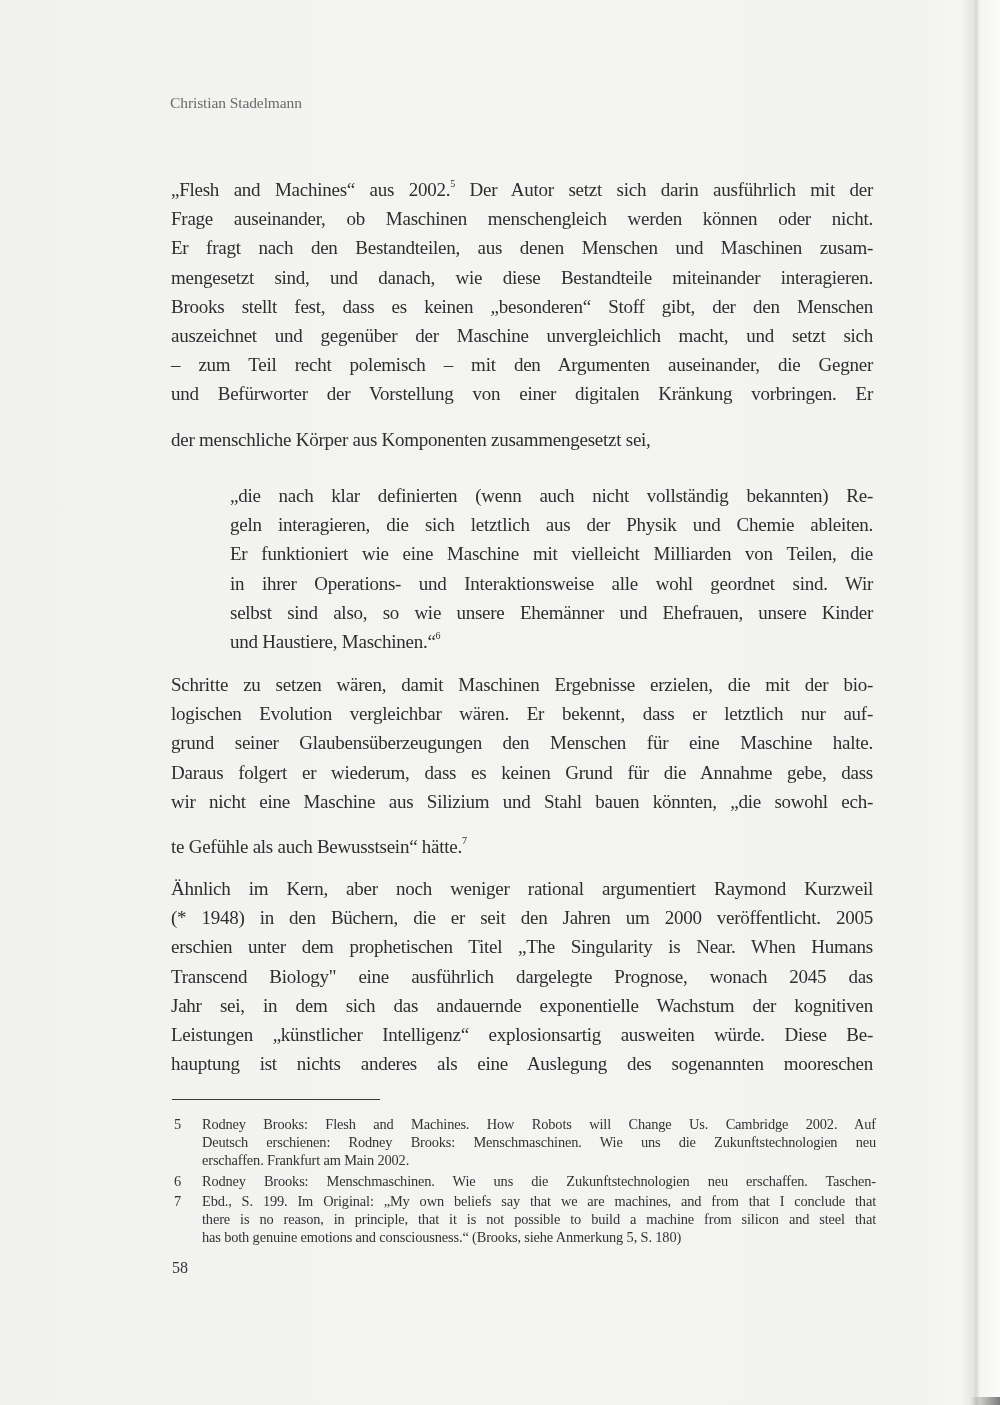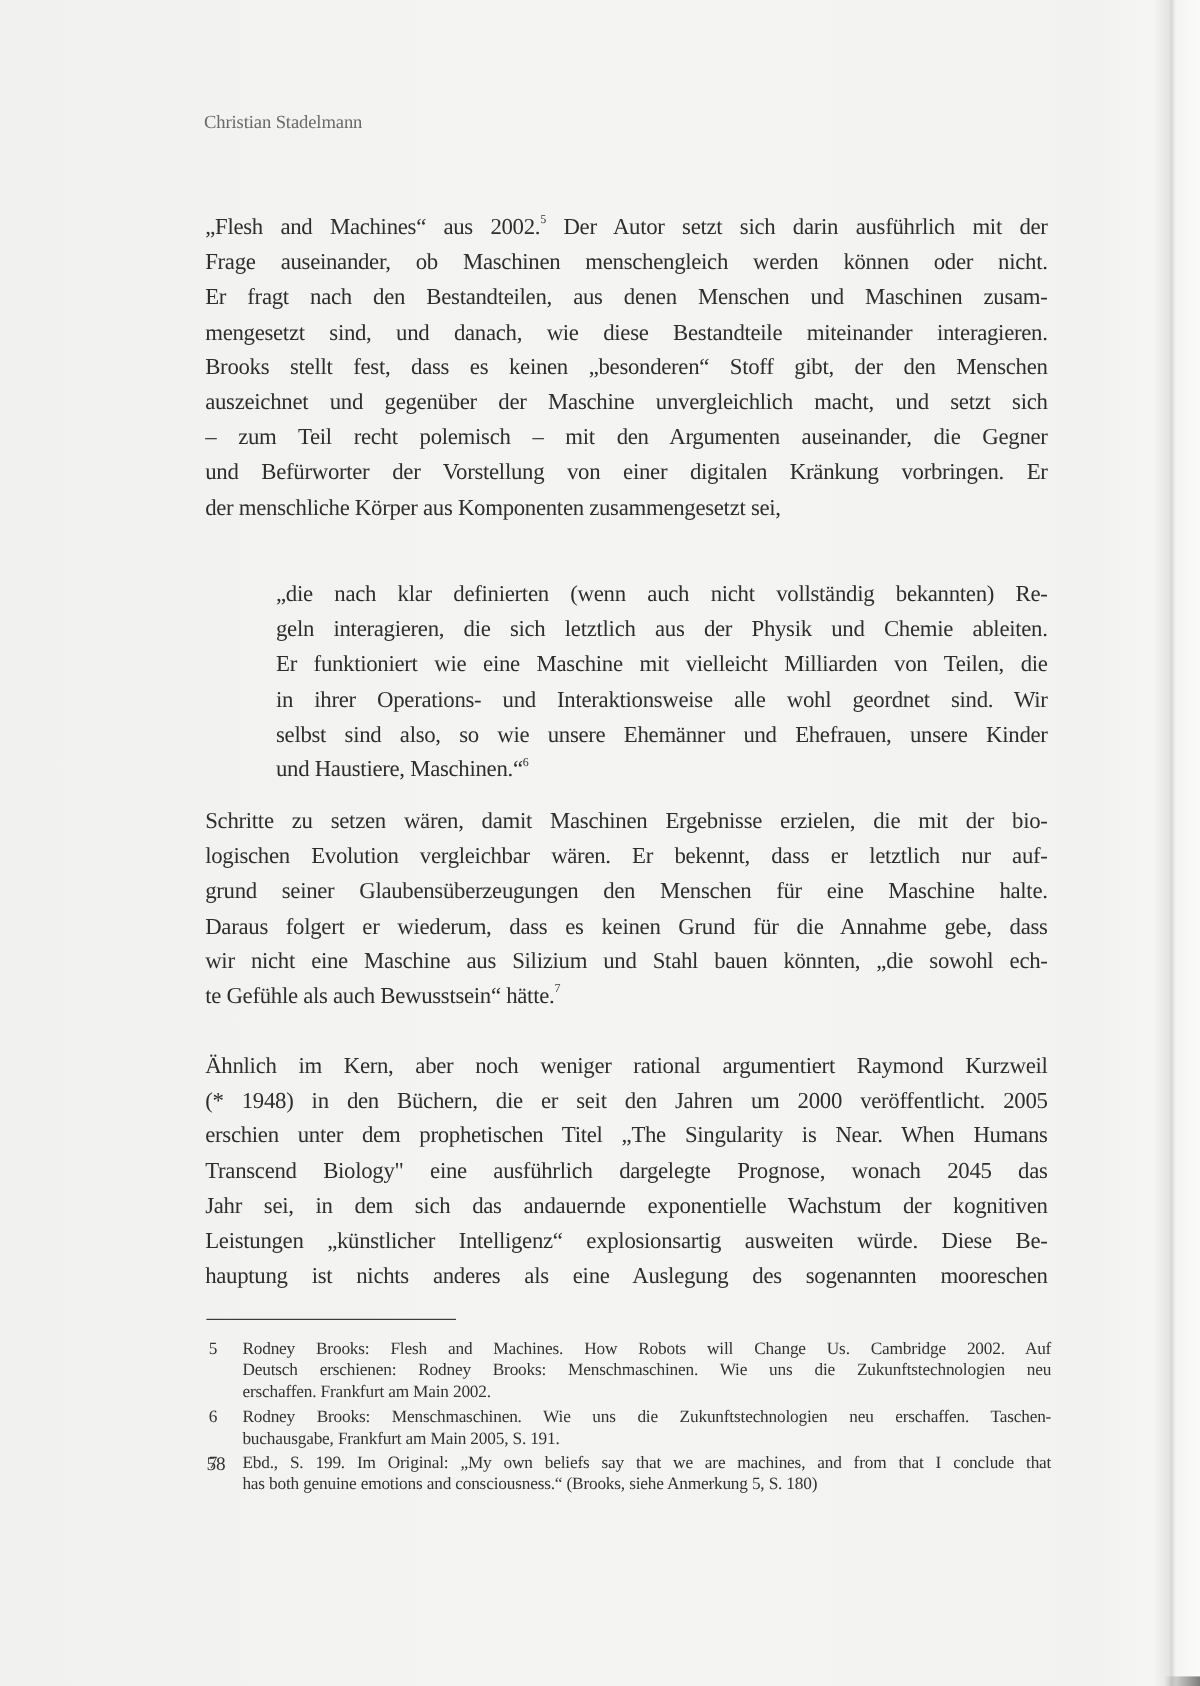--- a/index.html
+++ b/index.html
@@ -42,20 +42,21 @@
     }
     .body-text .line {
       display: block;
       text-align: justify;
       text-align-last: justify;
       white-space: nowrap;
       height: 29.2px;
     }
     .body-text .line.last {
       text-align-last: left;
+      margin-top: 16px;
     }
     sup {
       font-size: 10px;
       vertical-align: 9px;
       line-height: 0;
     }
     .p1 { top: 175px; }
     .quote {
       position: absolute;
       left: 230px;
@@ -108,21 +109,21 @@
       display: block;
       text-align: justify;
       text-align-last: justify;
       white-space: nowrap;
       height: 18.2px;
     }
     .fn .line.last { text-align-last: left; }
     .folio {
       position: absolute;
       left: 172px;
-      top: 1212px;
+      top: 1259px;
       font-size: 16px;
       color: #333;
     }
     .bottom-shadow {
       position: absolute;
       right: 0;
       bottom: 0;
       width: 30px;
       height: 8px;
       background: linear-gradient(to right, rgba(60,60,60,0), rgba(40,40,40,0.6));
@@ -180,25 +181,25 @@
   <div class="footnotes">
     <div class="fn">
       <span class="num">5</span>
       <span class="line">Rodney Brooks: Flesh and Machines. How Robots will Change Us. Cambridge 2002. Auf</span>
       <span class="line">Deutsch erschienen: Rodney Brooks: Menschmaschinen. Wie uns die Zukunftstechnologien neu</span>
       <span class="line last">erschaffen. Frankfurt am Main 2002.</span>
     </div>
     <div class="fn">
       <span class="num">6</span>
       <span class="line">Rodney Brooks: Menschmaschinen. Wie uns die Zukunftstechnologien neu erschaffen. Taschen-</span>
-      <span class="line last">buchausgabe, Frankfurt am Main 2005, S. 191.</span>
     </div>
     <div class="fn">
       <span class="num">7</span>
       <span class="line">Ebd., S. 199. Im Original: „My own beliefs say that we are machines, and from that I conclude that</span>
+      <span class="line">there is no reason, in principle, that it is not possible to build a machine from silicon and steel that</span>
       <span class="line last">has both genuine emotions and consciousness.“ (Brooks, siehe Anmerkung 5, S. 180)</span>
     </div>
   </div>
 
   <div class="folio">58</div>
 
   <div class="bottom-shadow"></div>
 </div>
 
 </body></html>

